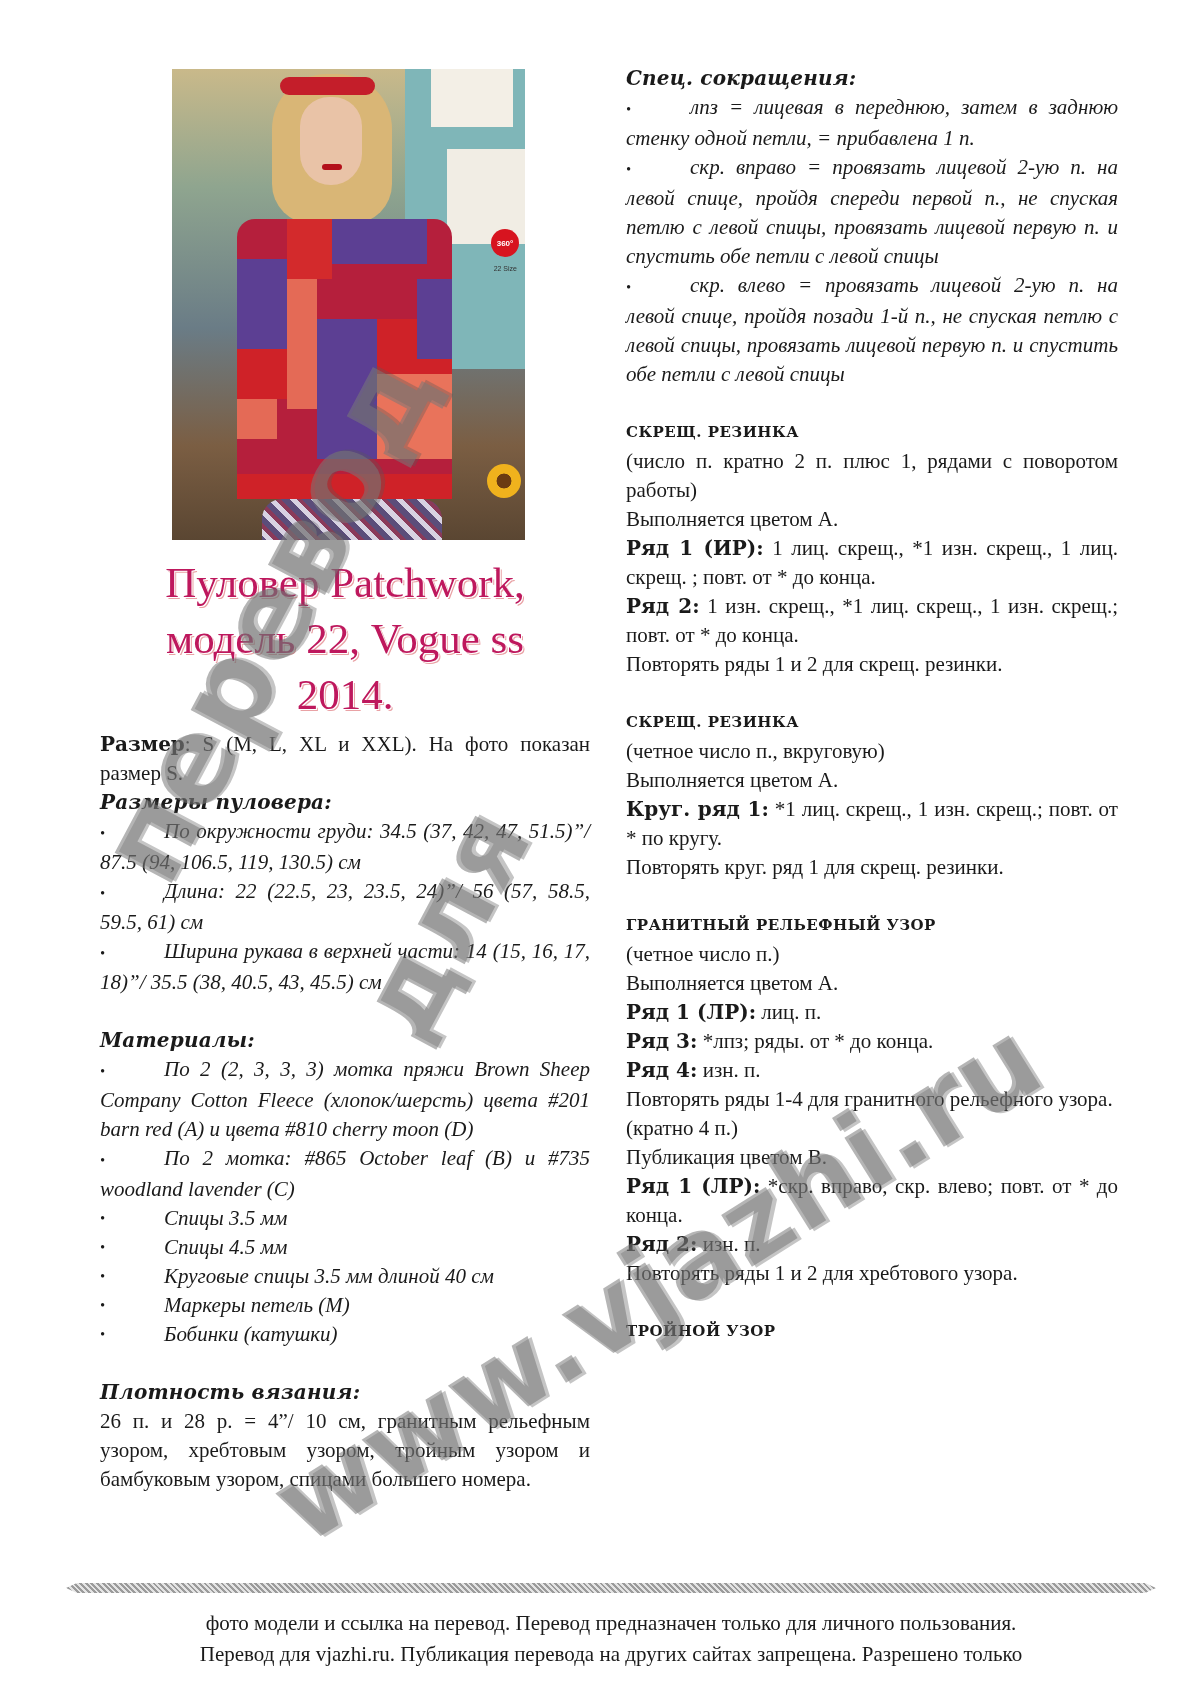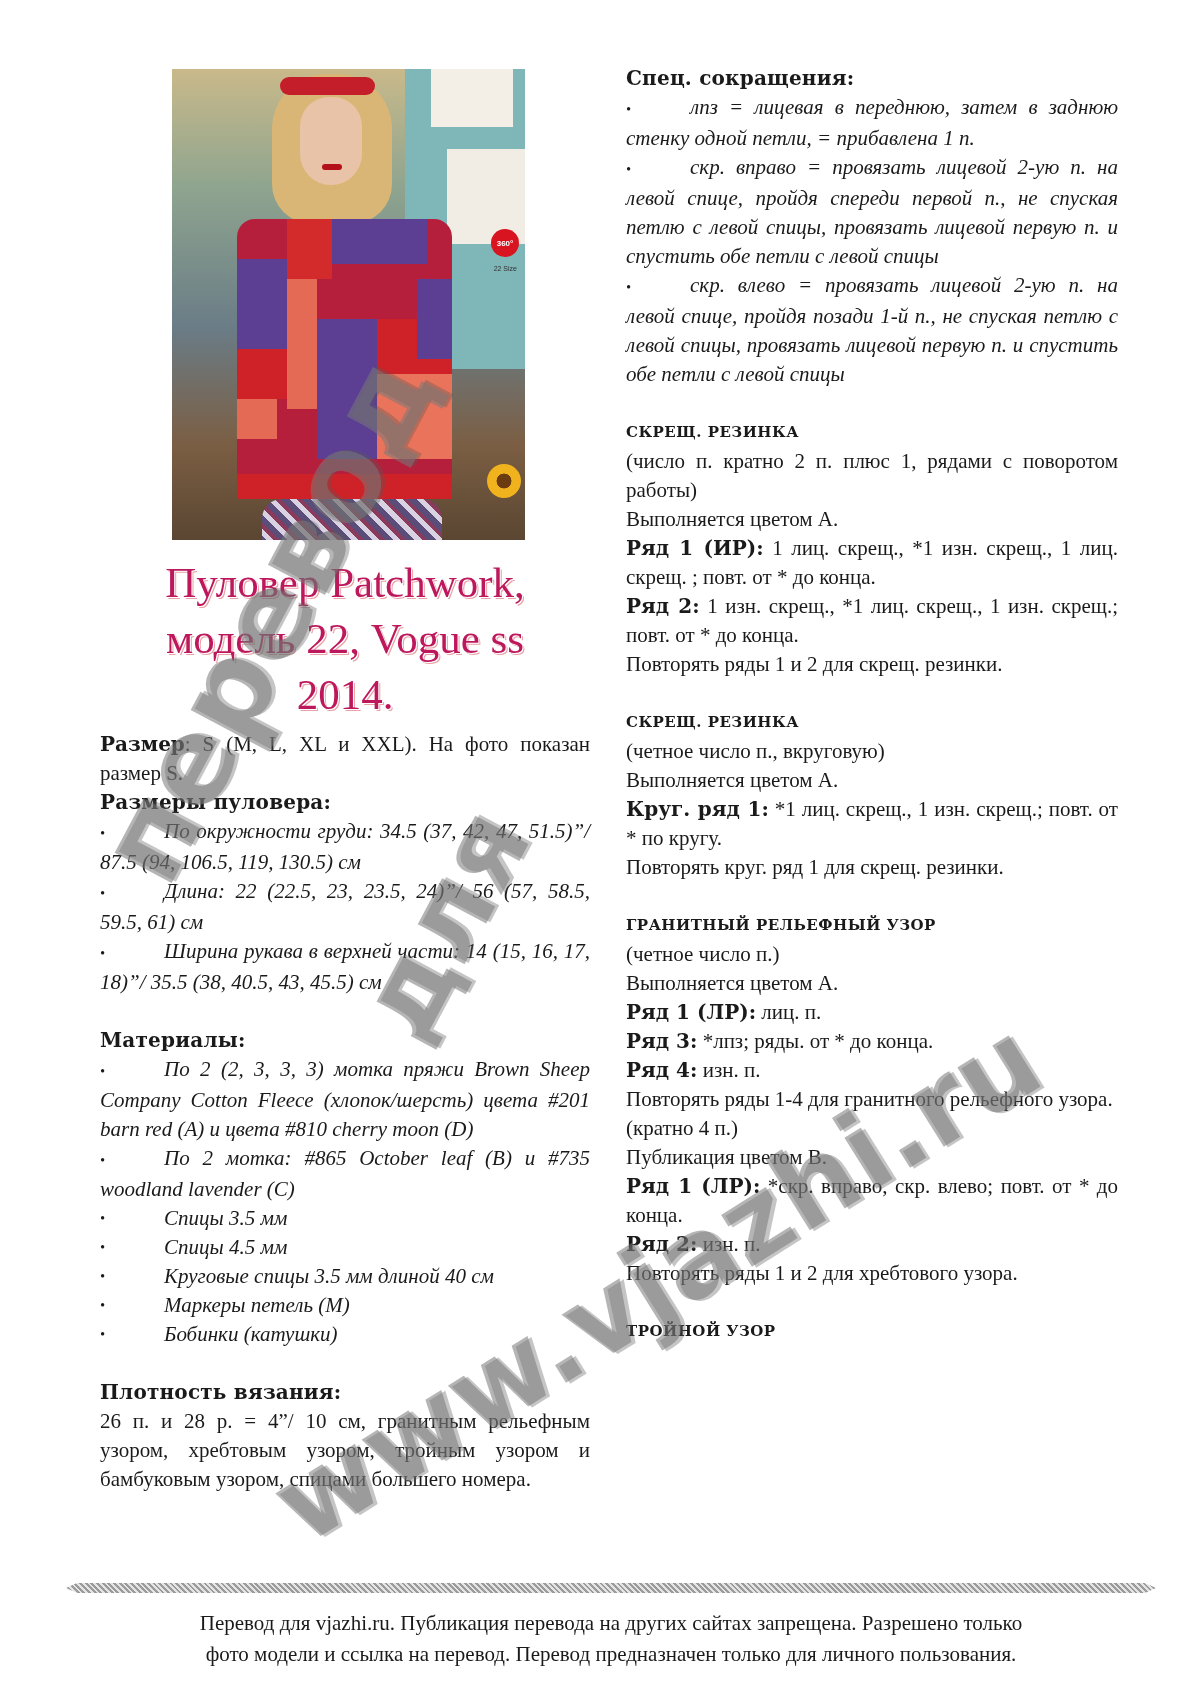--- a/index.html
+++ b/index.html
@@ -28,21 +28,21 @@
 
   .title {
     position:absolute; left:100px; top:555px; width:490px; text-align:center;
     color:#be185d; font-family:"Liberation Serif","DejaVu Serif",serif; font-size:43px; line-height:56px;
     text-shadow:1px 1px 0 #fff, 2px 2px 0 #e9a2a5;
   }
 
   .col { position:absolute; font-size:21px; line-height:29px; text-align:justify; }
   .col.left { left:100px; top:730px; width:490px; }
   .col.right { left:626px; top:64px; width:492px; }
-  .h { font-weight:bold; font-family:"DejaVu Serif",serif; font-size:20px; letter-spacing:0.2px; }
+  .h { font-weight:bold; font-family:"DejaVu Serif",serif; font-size:20px; letter-spacing:0.2px;font-style:italic; }
   .H { font-weight:bold; font-family:"DejaVu Serif",serif; font-size:15px; margin-top:29px; letter-spacing:0.5px; }
   .p { margin:0; }
   .b { font-weight:bold; font-family:"DejaVu Serif",serif; font-size:20px; }
   .bul { display:flex;font-style:italic; }
   .bul .dot { width:64px; flex:none; font-size:14px; }
   .bul .txt { flex:1; text-align:justify; }
   .bul.wrap { display:block; text-indent:0; }
   .bul.wrap .dot { display:inline-block; width:64px; }
   .gap { height:29px; }
 
@@ -170,15 +170,15 @@
 
   <div class="H">ТРОЙНОЙ УЗОР</div>
 </div>
 
 <div class="wm wm1">перевод</div>
 <div class="wm wm2">для</div>
 <div class="wm wm3">www.vjazhi.ru</div>
 
 <div class="divider"></div>
 <div class="footer">
+  <div>фото модели и ссылка на перевод.  Перевод предназначен только для личного пользования.</div>
   <div>Перевод для vjazhi.ru. Публикация перевода на других сайтах запрещена. Разрешено только</div>
-  <div>фото модели и ссылка на перевод.  Перевод предназначен только для личного пользования.</div>
 </div>
 
 </body></html>

